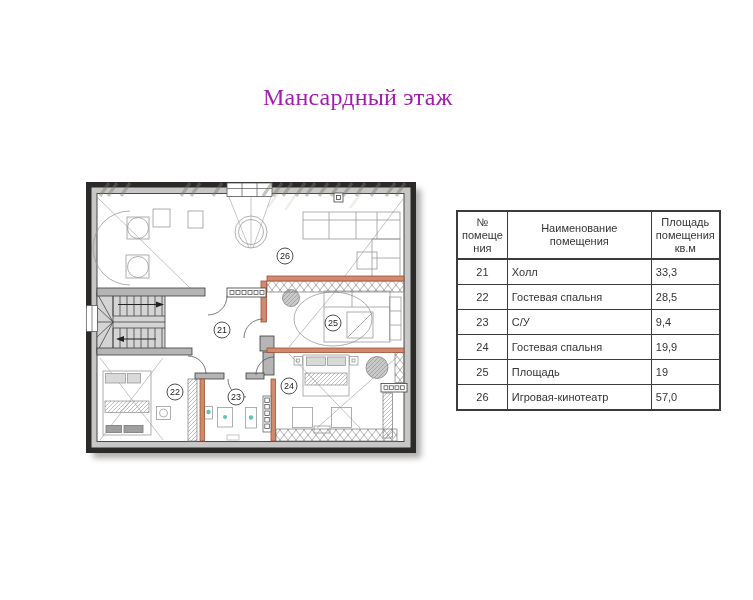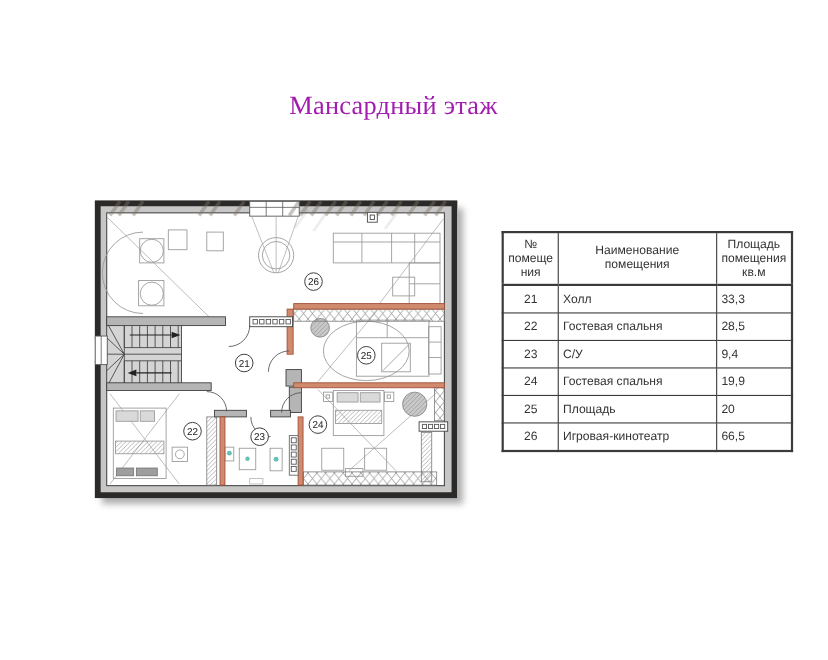--- a/index.html
+++ b/index.html
@@ -280,22 +280,22 @@
           <td class="cell-area">9,4</td>
         </tr>
         <tr>
           <td class="cell-number">24</td>
           <td class="cell-name">Гостевая спальня</td>
           <td class="cell-area">19,9</td>
         </tr>
         <tr>
           <td class="cell-number">25</td>
           <td class="cell-name">Площадь</td>
-          <td class="cell-area">20</td>
+          <td class="cell-area">19</td>
         </tr>
         <tr>
           <td class="cell-number">26</td>
           <td class="cell-name">Игровая-кинотеатр</td>
-          <td class="cell-area">66,5</td>
+          <td class="cell-area">57,0</td>
         </tr>
       </tbody>
   </table>
 </div>
 
 </body></html>

